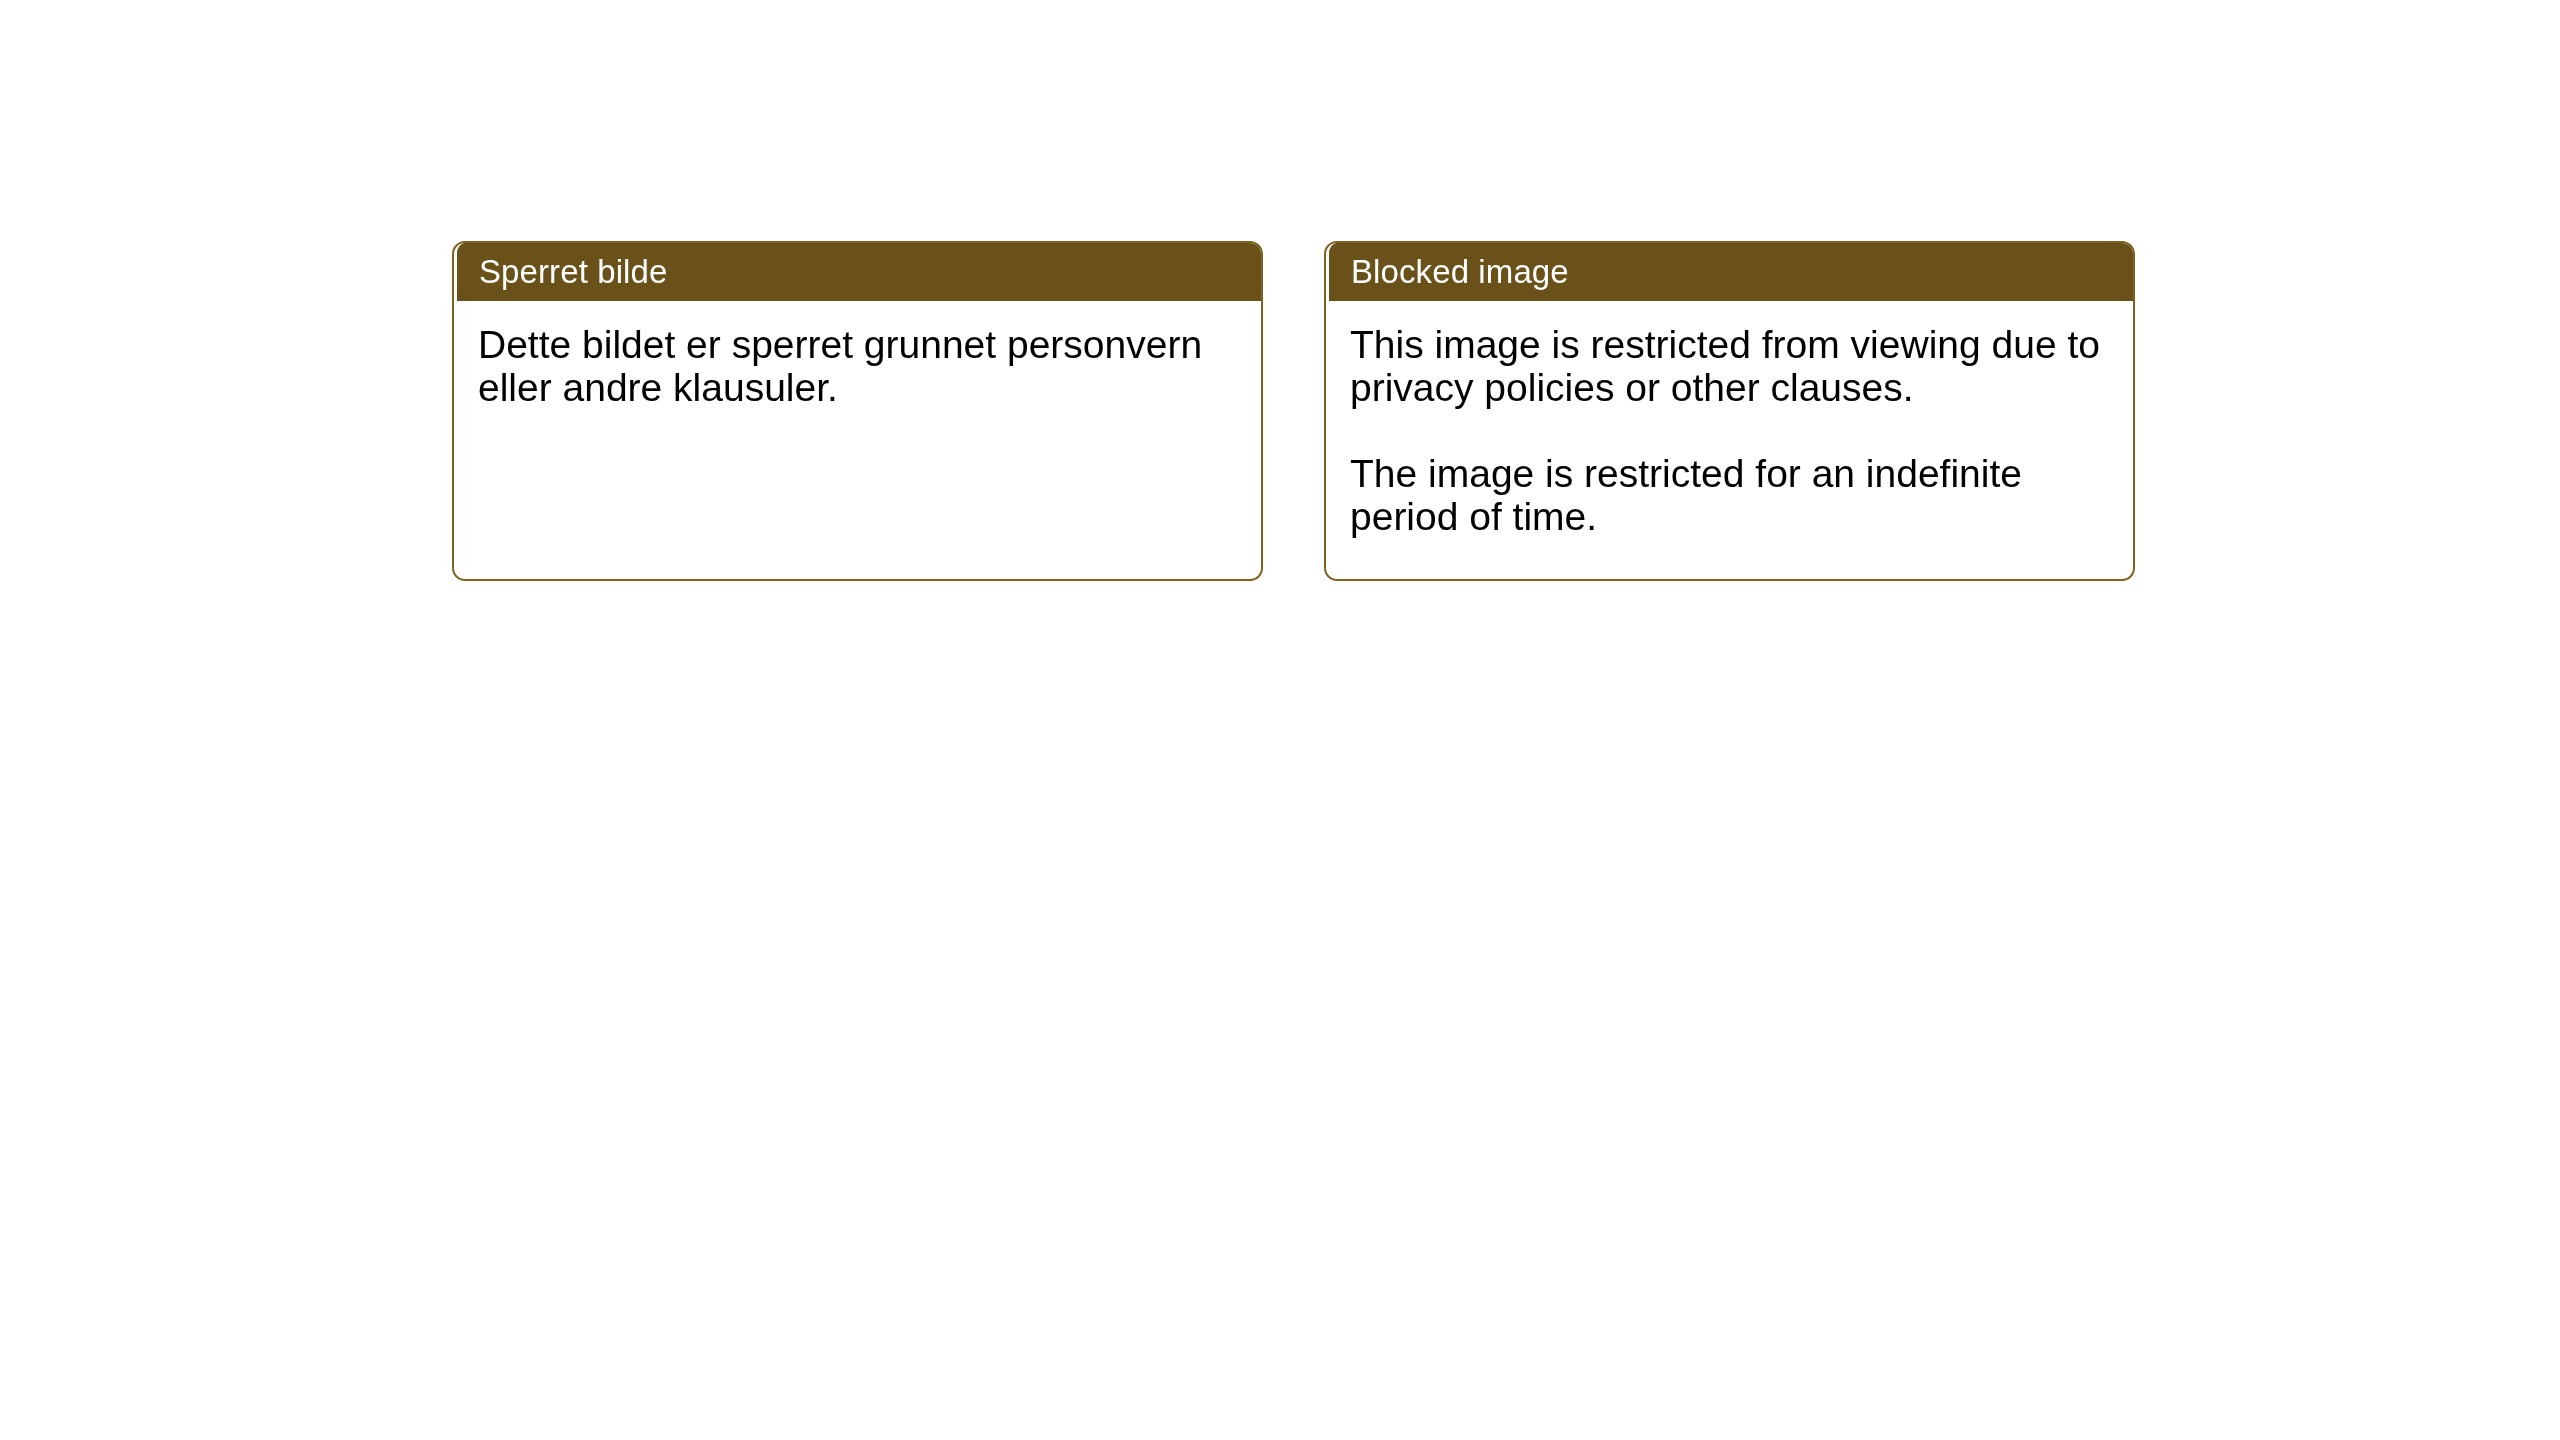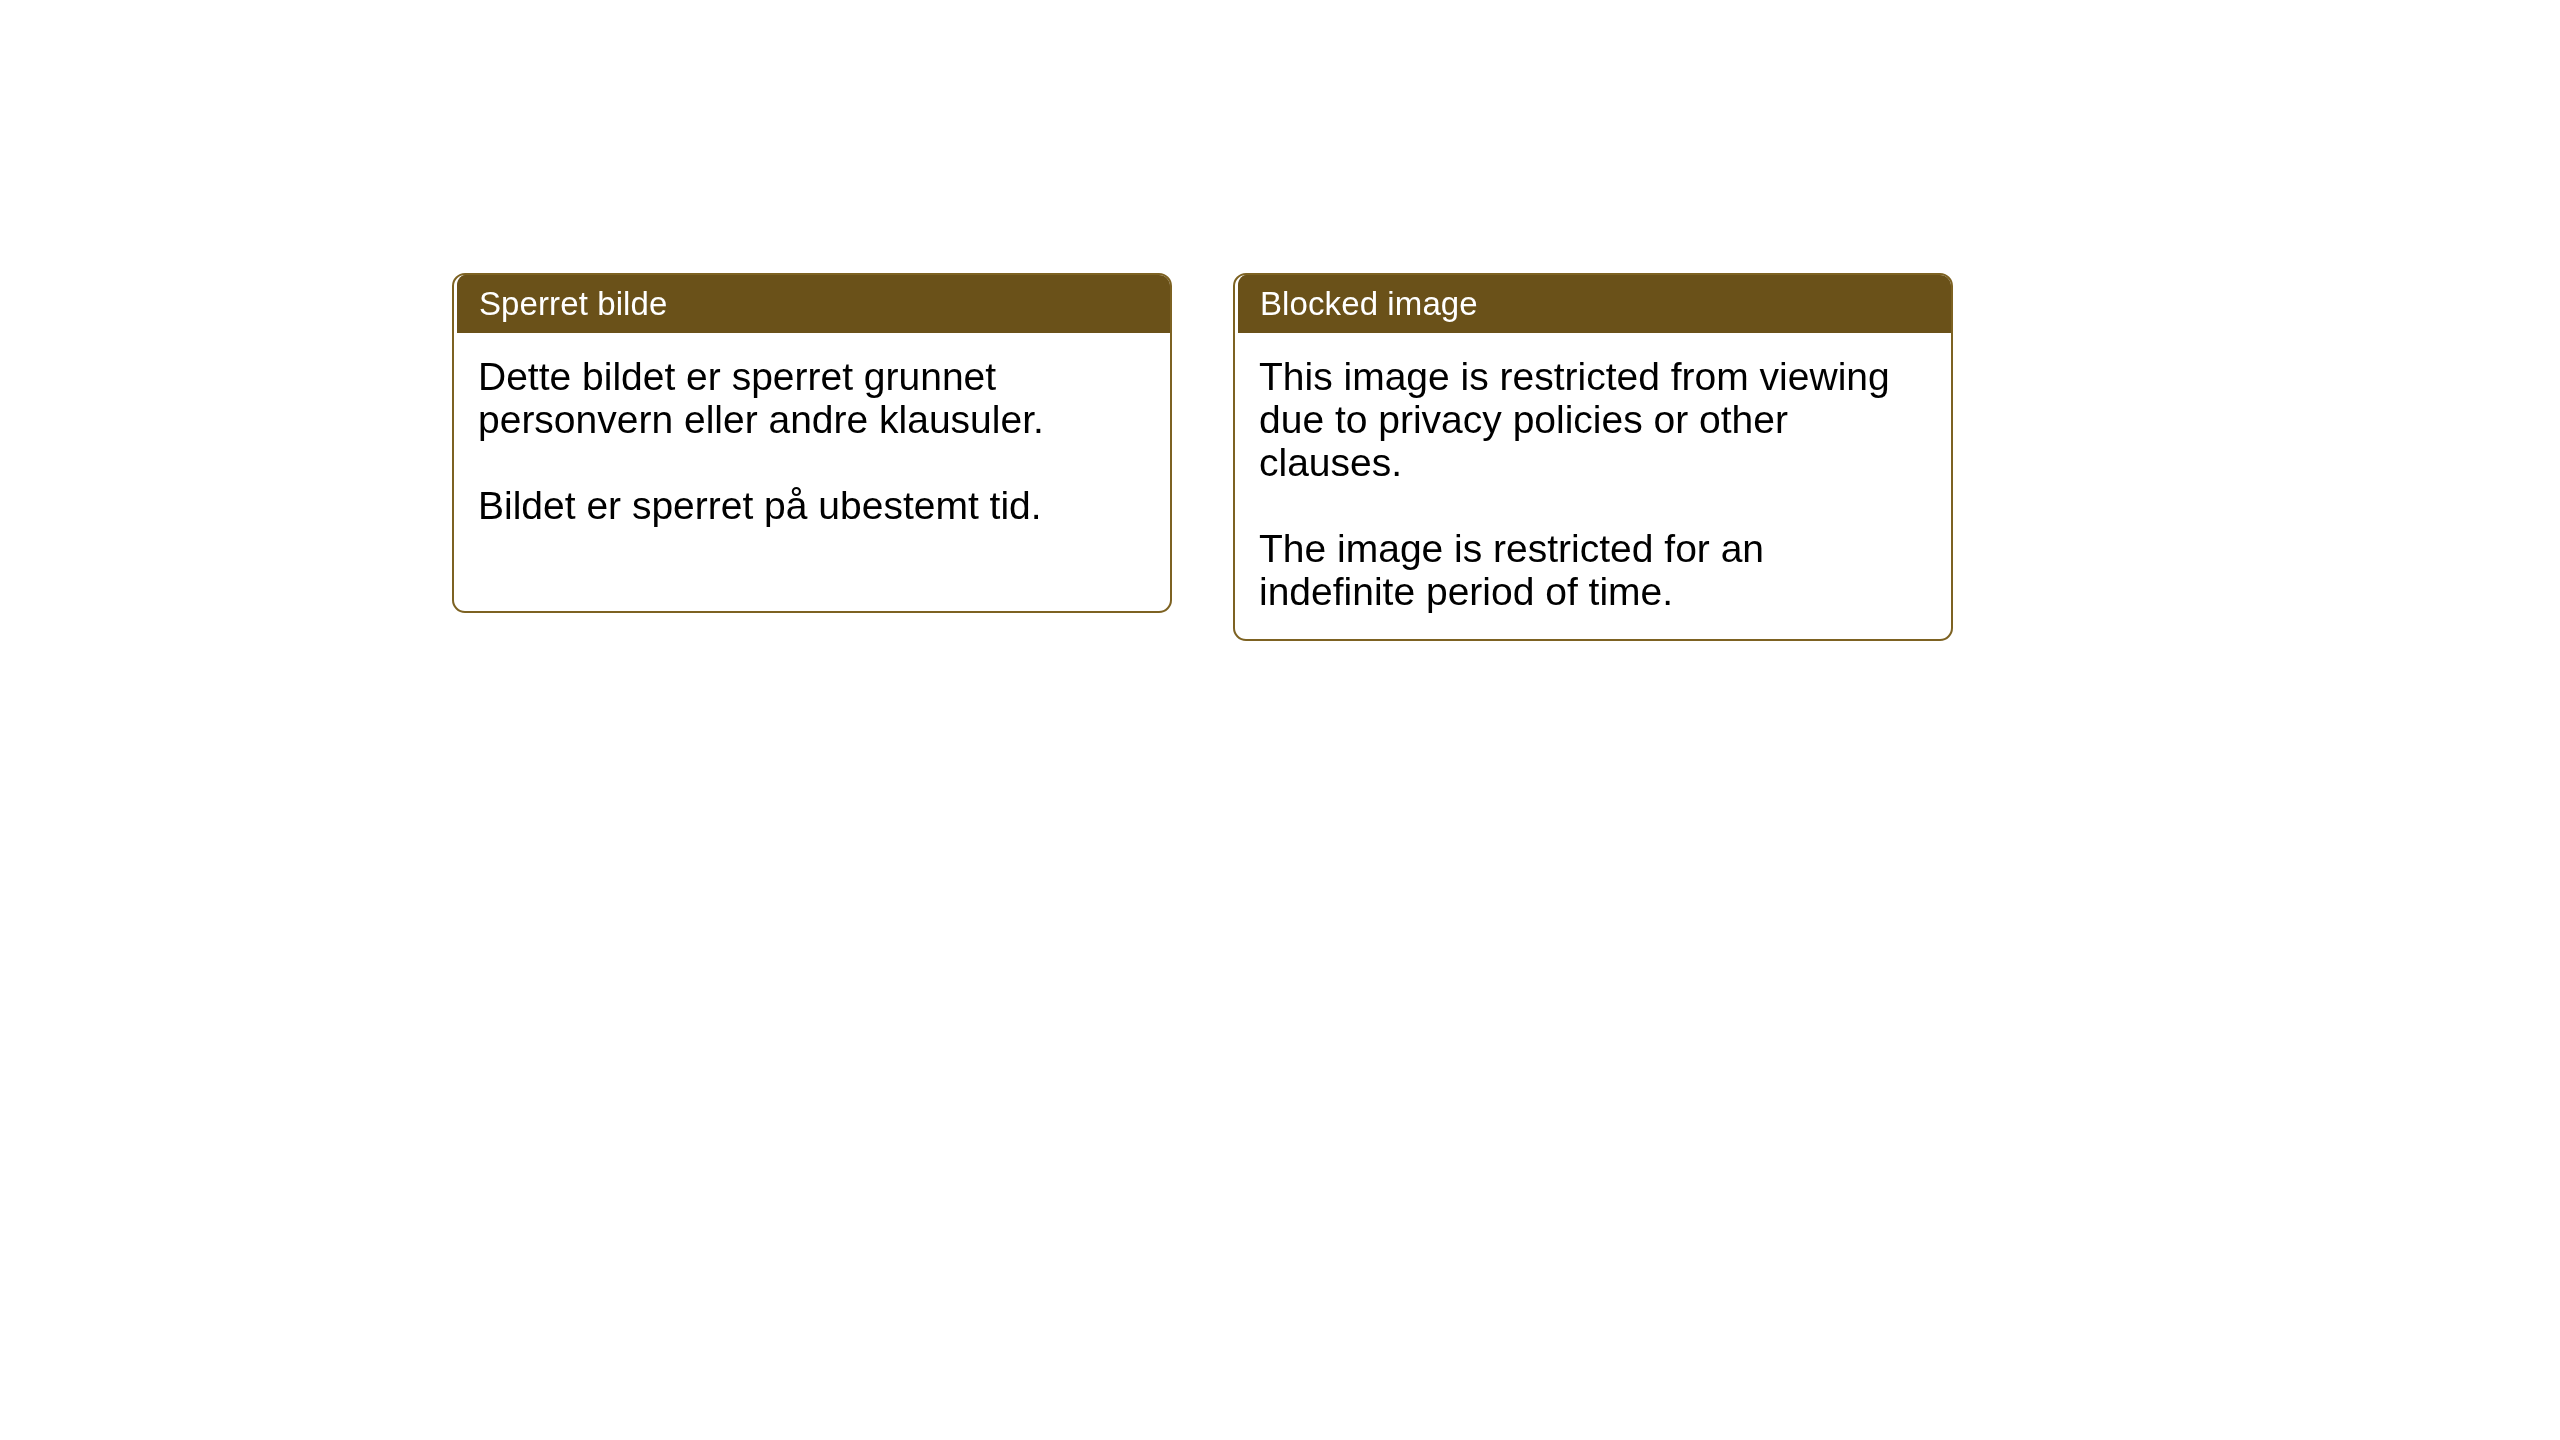--- a/index.html
+++ b/index.html
@@ -21,30 +21,29 @@
     left: 452px;
     top: 241px;
     display: flex;
     flex-direction: row;
     align-items: flex-start;
     gap: 61px;
   }
 
   .notice-card {
     box-sizing: border-box;
-    width: 720px;
+    width: 811px;
     min-height: 340px;
     background: #ffffff;
     border: 2px solid #7d6222;
     border-radius: 13px;
     overflow: hidden;
     display: flex;
     flex-direction: column;
     position: relative;
-    margin-top: 32px;
   }
 
   .notice-card-header {
     background: #6a5119;
     border-top-left-radius: 11px;
     border-top-right-radius: 11px;
     height: 59px;
     flex: 0 0 59px;
     display: flex;
     align-items: center;
@@ -87,21 +86,20 @@
 <body>
 
 <div id="notice-deck">
 
   <section class="notice-card">
     <div class="notice-card-header">
       <span class="notice-card-title">Sperret bilde</span>
     </div>
     <div class="notice-card-body">
       <p class="notice-paragraph">Dette bildet er sperret grunnet personvern eller andre klausuler.</p>
-      <p class="notice-paragraph">Bildet er sperret på ubestemt tid.</p>
     </div>
   </section>
 
   <section class="notice-card">
     <div class="notice-card-header">
       <span class="notice-card-title">Blocked image</span>
     </div>
     <div class="notice-card-body">
       <p class="notice-paragraph">This image is restricted from viewing due to privacy policies or other clauses.</p>
       <p class="notice-paragraph">The image is restricted for an indefinite period of time.</p>

